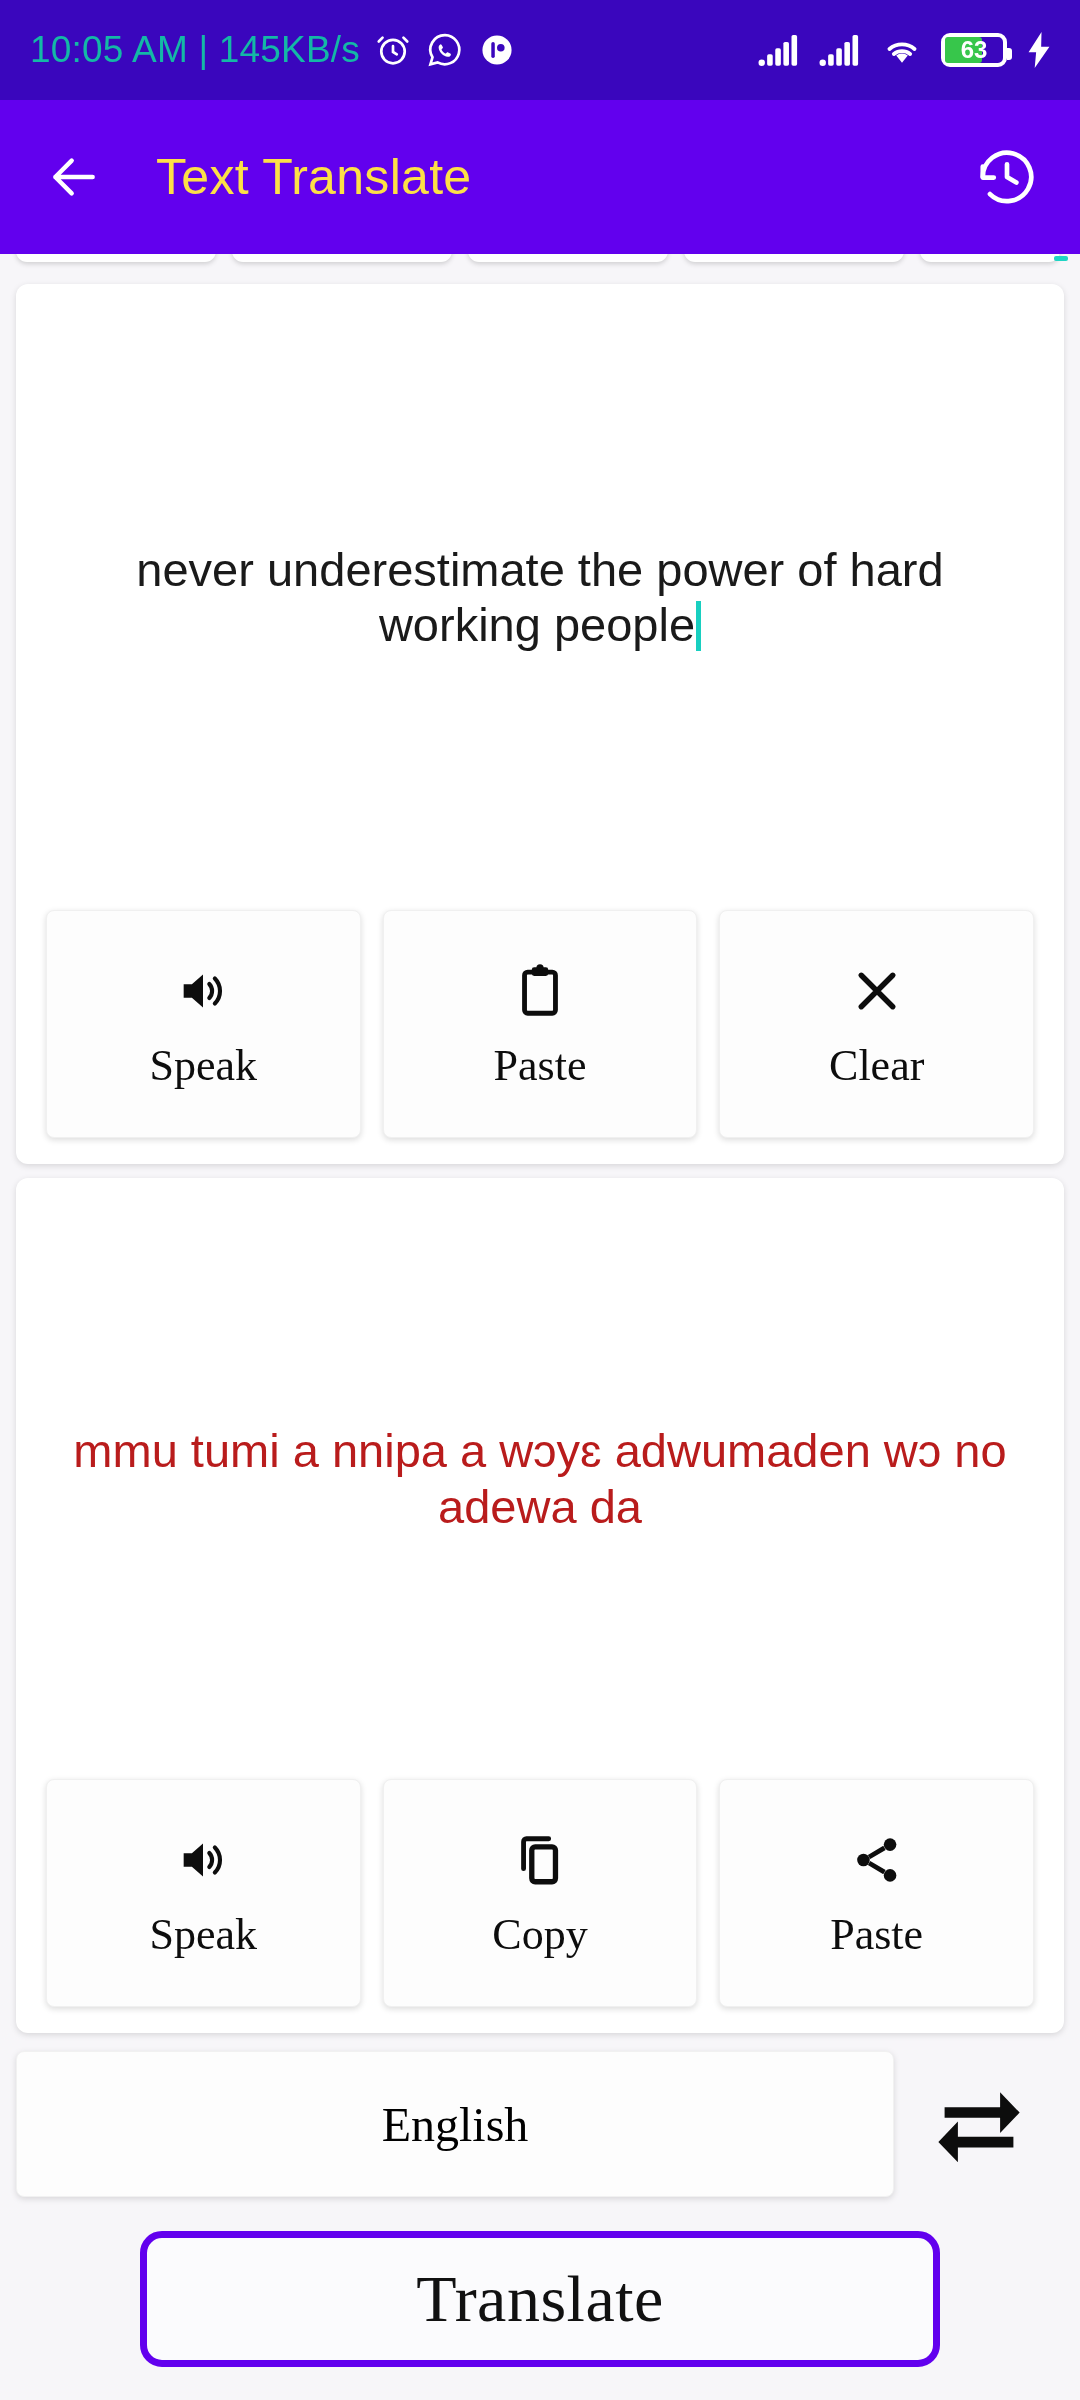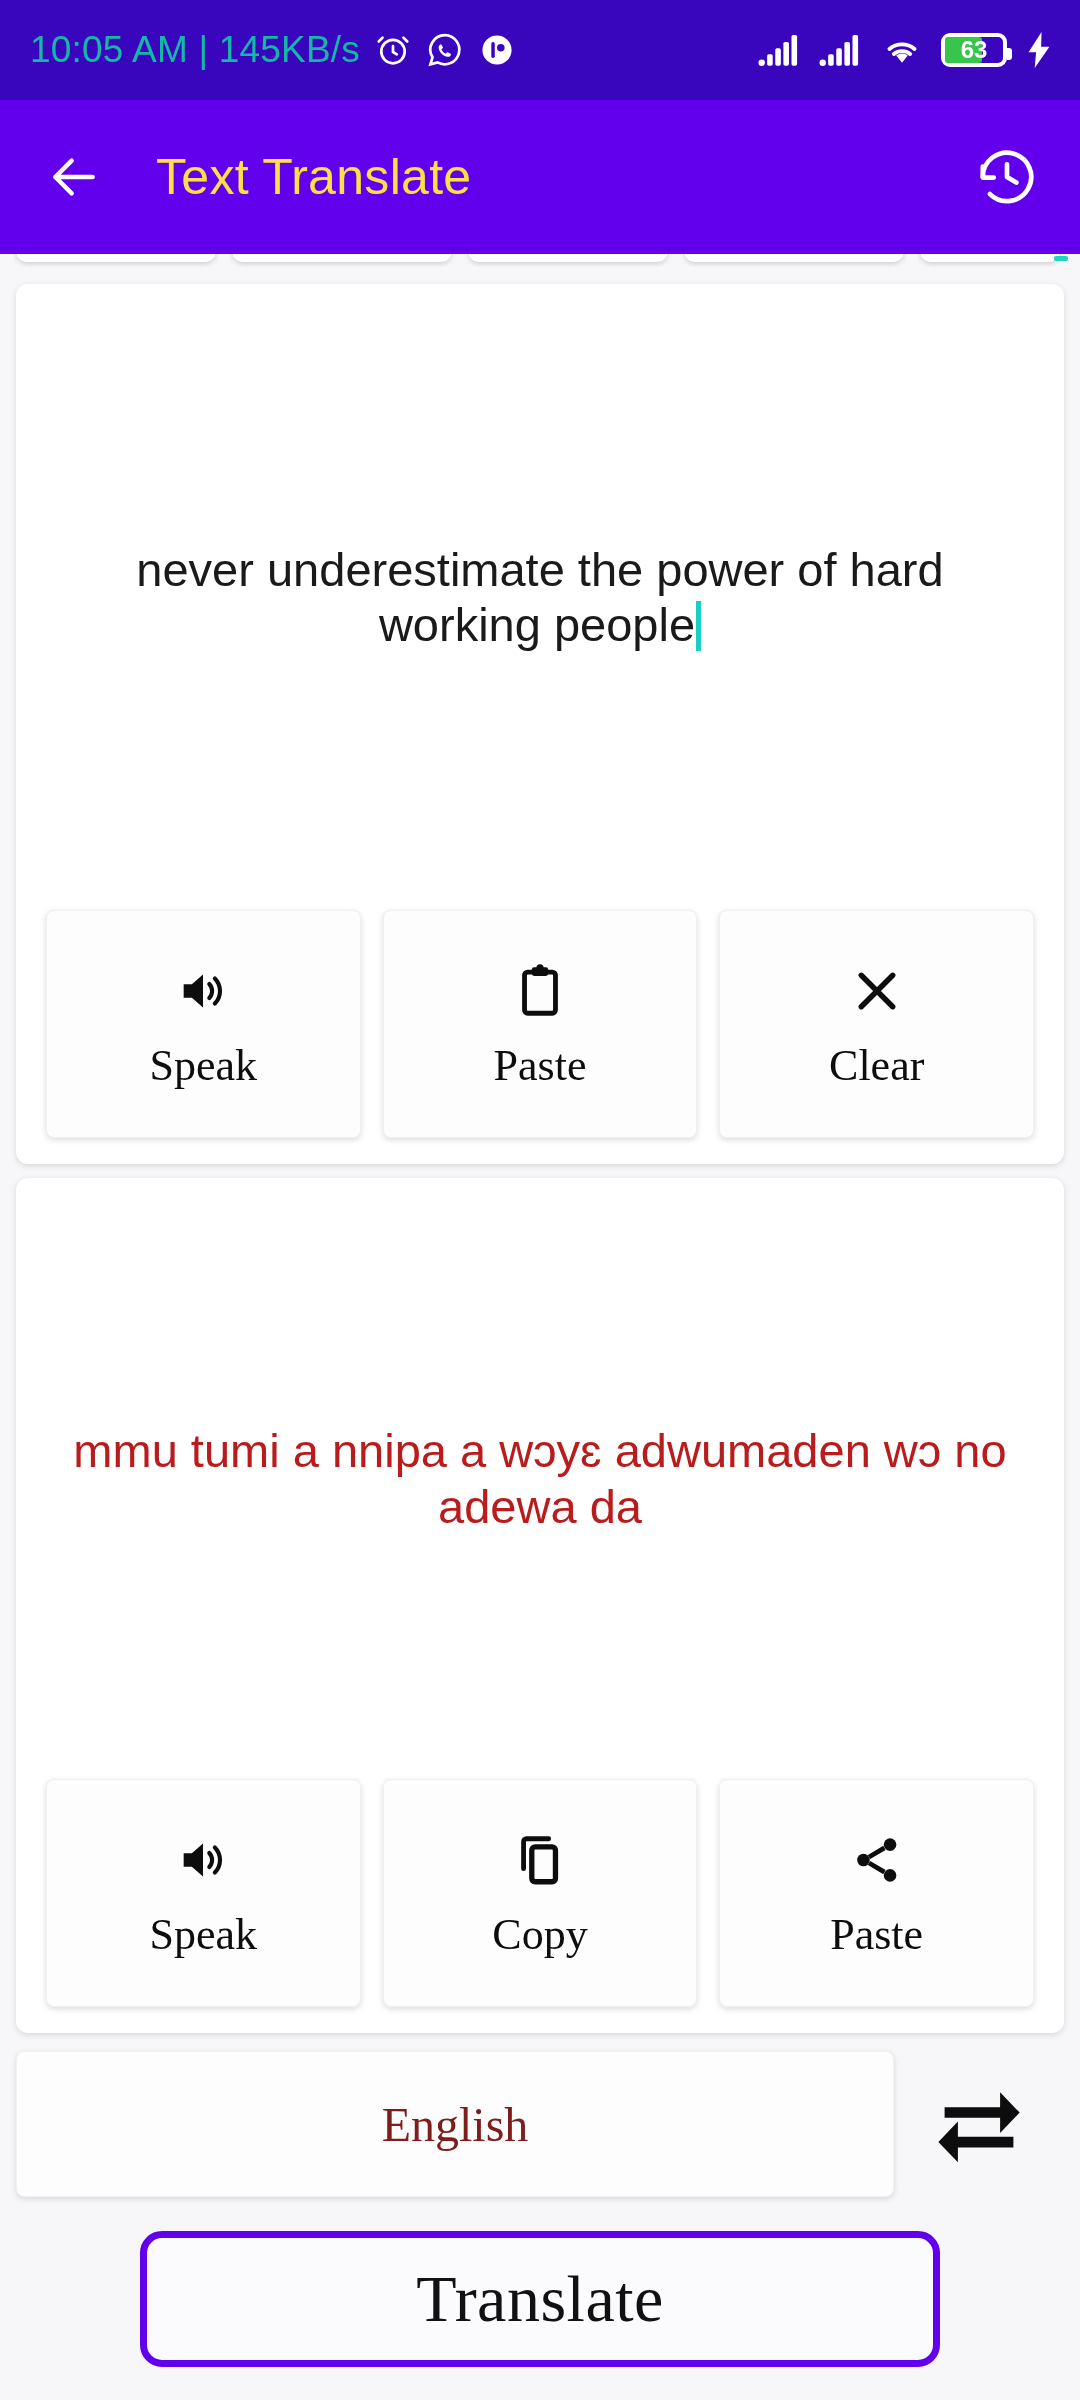--- a/index.html
+++ b/index.html
@@ -223,21 +223,21 @@
     border: 1px solid #f1f1f1;
     border-radius: 8px;
     box-shadow: 0 2px 6px rgba(0,0,0,0.13);
     display: flex;
     align-items: center;
     justify-content: center;
   }
   .lang-label {
     font-family: "Liberation Serif", serif;
     font-size: 48px;
-    color: #7f1d1d;
+    color: #000000;
   }
   .swap-btn {
     width: 170px;
     height: 146px;
     display: flex;
     align-items: center;
     justify-content: center;
     background: transparent;
   }
 

